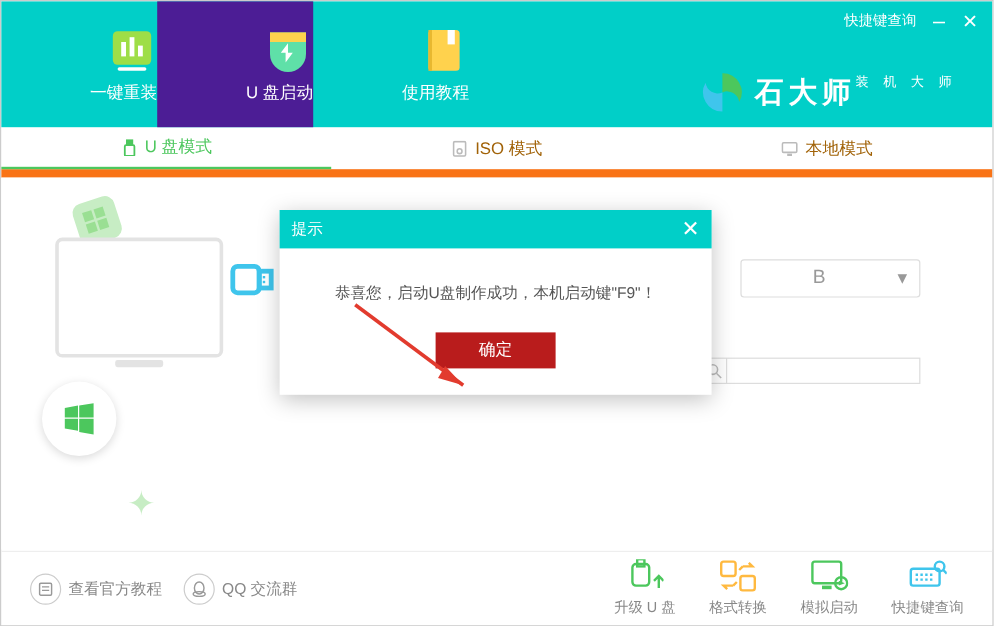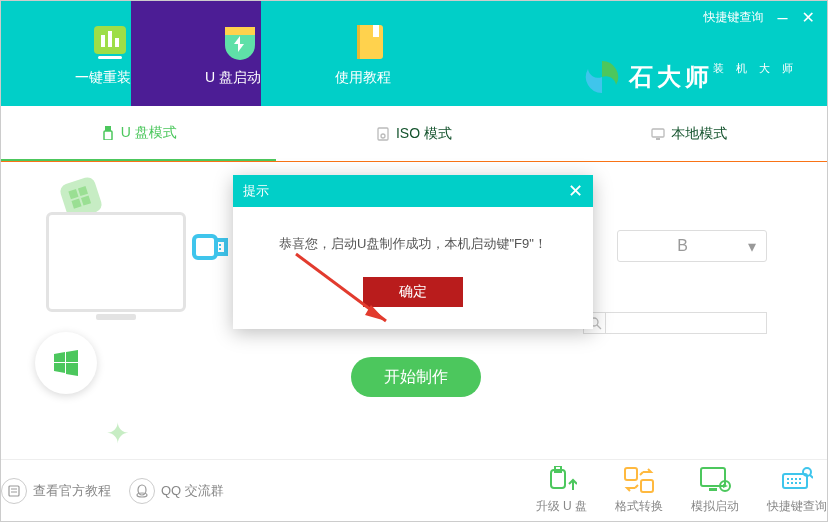--- a/index.html
+++ b/index.html
@@ -10,22 +10,22 @@
   .nav-item { width: 130px; display: flex; flex-direction: column; align-items: flex-end; justify-content: center; color: #fff; font-size: 14px; cursor: pointer; gap: 6px; }
   .nav-item.active { background: #4c1d95; }
   .nav-icon { width: 42px; height: 42px; display: flex; align-items: center; justify-content: center; }
   .header-right { display: flex; flex-direction: column; align-items: flex-end; padding: 6px 12px 10px 0; justify-content: space-between; }
   .window-controls { display: flex; gap: 14px; align-items: center; color: #fff; font-size: 12px; }
   .brand { display: flex; align-items: center; gap: 8px; padding-right: 10px; }
   .brand-text { display: flex; flex-direction: row; align-items: flex-start; color: #fff; }
   .brand-main { font-size: 24px; font-weight: bold; letter-spacing: 4px; }
   .brand-sub { font-size: 11px; letter-spacing: 12px; }
   
-  .mode-tabs { height: 56px; display: flex; border-bottom: 1px solid #f97316; }
-  .mode-tab { flex: 1; display: flex; align-items: center; justify-content: center; gap: 6px; font-size: 14px; color: #14532d; cursor: pointer; }
+  .mode-tabs { height: 42px; display: flex; border-bottom: 7px solid #f97316; }
+  .mode-tab { flex: 1; display: flex; align-items: center; justify-content: center; gap: 6px; font-size: 14px; color: #a16207; cursor: pointer; }
   .mode-tab.active { color: #4cc75d; border-bottom: 2px solid #4cc75d; }
   
   .body-area { position: relative; height: 310px; background: #fff; }
   .decor { position: absolute; }
   .decor-green-sq { left: 62px; top: 18px; width: 36px; height: 36px; background: #c7edc4; border-radius: 8px; transform: rotate(-18deg); }
   .decor-green-sq svg { width: 100%; height: 100%; }
   .usb-graphic { position: absolute; left: 45px; top: 50px; }
   .monitor-rect { width: 140px; height: 100px; background: #fff; border: 3px solid #e3e3e3; border-radius: 6px; }
   .monitor-base { width: 40px; height: 6px; background: #e3e3e3; margin: 2px auto 0; border-radius: 2px; }
   .usb-plug { position: absolute; left: 188px; top: 60px; }
@@ -34,21 +34,21 @@
   
   .dropdown-stub { position: absolute; right: 60px; top: 68px; width: 150px; height: 32px; border: 1px solid #ddd; border-radius: 3px; display: flex; align-items: center; justify-content: flex-end; padding: 0 10px; color: #999; }
   .dropdown-stub .arrow { margin-left: 60px; }
   .search-stub { position: absolute; right: 222px; top: 150px; width: 22px; height: 22px; border: 1px solid #ddd; border-right: none; display: flex; align-items: center; justify-content: center; color: #999; }
   .search-box { position: absolute; right: 60px; top: 150px; width: 162px; height: 22px; border: 1px solid #ddd; }
   
   .start-btn { position: absolute; left: 350px; top: 195px; width: 130px; height: 40px; background: #4cc75d; color: #fff; border-radius: 20px; font-size: 16px; display: flex; align-items: center; justify-content: center; cursor: pointer; }
   .tip-line { position: absolute; left: 502px; top: 207px; font-size: 12px; color: #999; }
   .tip-line .tip-label { color: #ff7a2e; }
   
-  .footer { position: absolute; bottom: 0; left: 0; right: 0; height: 62px; display: flex; align-items: center; border-top: 1px solid #eee; padding: 0 0; gap: 34px; }
+  .footer { position: absolute; bottom: 0; left: 0; right: 0; height: 62px; display: flex; align-items: center; border-top: 1px solid #eee; padding: 0 24px; gap: 34px; }
   .footer-left { display: flex; gap: 18px; }
   .footer-link { display: flex; align-items: center; gap: 6px; color: #888; font-size: 13px; cursor: pointer; }
   .footer-link .circ { width: 26px; height: 26px; border: 1px solid #ccc; border-radius: 50%; display: flex; align-items: center; justify-content: center; }
   .footer-right { margin-left: auto; display: flex; gap: 28px; justify-content: space-between; }
   .tool-item { display: flex; flex-direction: column; align-items: center; gap: 4px; font-size: 12px; color: #888; cursor: pointer; }
   .tool-icon { width: 32px; height: 28px; }
   
   .modal { position: absolute; left: 232px; top: 174px; width: 360px; background: #fff; box-shadow: 0 4px 18px rgba(0,0,0,0.25); z-index: 100; }
   .modal-header { background: #01cfc8; color: #fff; height: 32px; display: flex; align-items: center; justify-content: space-between; padding: 0 10px; font-size: 13px; gap: 33px; }
   .modal-close { cursor: pointer; font-size: 18px; }
@@ -171,23 +171,20 @@
     <span class="arrow">▾</span>
   </div>
   <div class="search-stub">
     <svg width="14" height="14" viewBox="0 0 14 14">
         <circle cx="6" cy="6" r="4" fill="none" stroke="#bbb" stroke-width="1.3"></circle>
         <line x1="9" y1="9" x2="13" y2="13" stroke="#bbb" stroke-width="1.3"></line>
       </svg>
   </div>
   <div class="search-box"></div>
 
-  <div class="start-btn">
-    <span>开始制作</span>
-  </div>
 </div>
 
 <div class="footer">
   <div class="footer-left">
     <div class="footer-link">
       <span class="circ">
         <svg width="14" height="14" viewBox="0 0 14 14">
             <rect x="2" y="2" width="10" height="10" rx="1" fill="none" stroke="#999" stroke-width="1.2"></rect>
             <line x1="4" y1="5" x2="10" y2="5" stroke="#999"></line>
             <line x1="4" y1="8" x2="10" y2="8" stroke="#999"></line>

